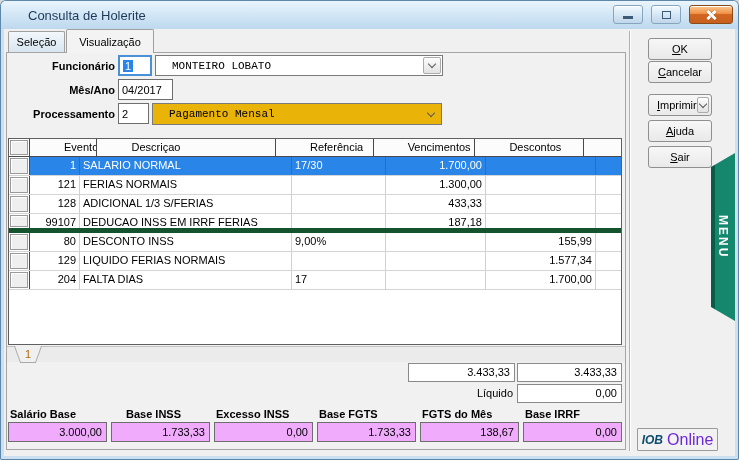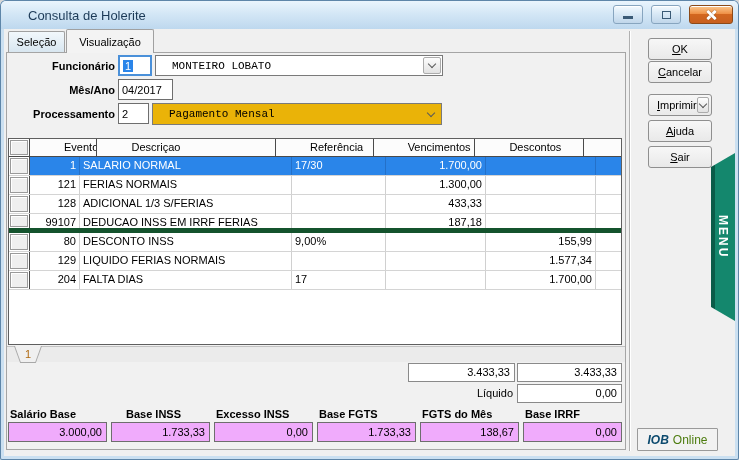--- a/index.html
+++ b/index.html
@@ -191,21 +191,21 @@
     letter-spacing:2px;
   }
 
   
   .iob-btn {
     position:absolute; left:637px; top:428px; width:81px; height:23px;
     background:#f2f2f2; border:1px solid #9a9a9a; border-radius:1px;
     display:flex; align-items:center; justify-content:center; gap:4px; z-index:4;
   }
   .iob-brand { color:#0c4a6e; font-weight:bold; font-style:italic; font-size:12px; }
-  .iob-rest { color:#4d7c0f; font-size:12px; }
+  .iob-rest { color:#6d28d9; font-size:16px; }
 </style>
 </head>
 <body>
 
 <div class="window">
 
   <div class="titlebar">
     <span class="title-text">Consulta de Holerite</span>
     <div class="win-btns">
       <div class="win-btn minb">

